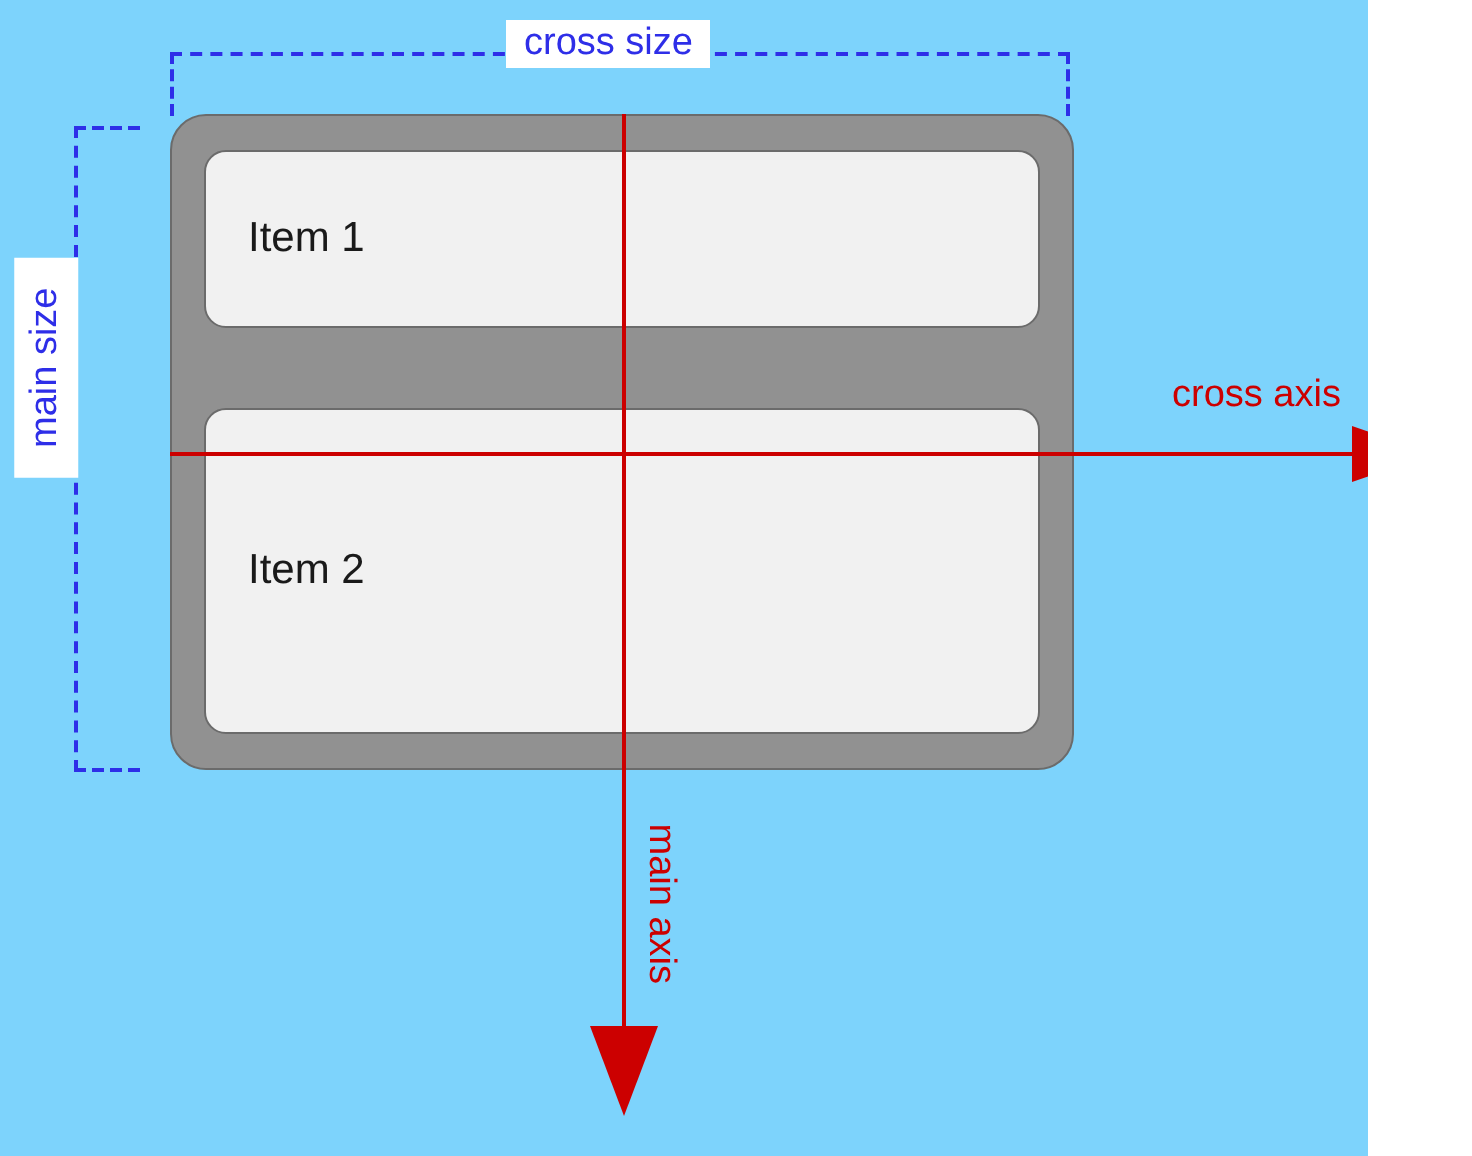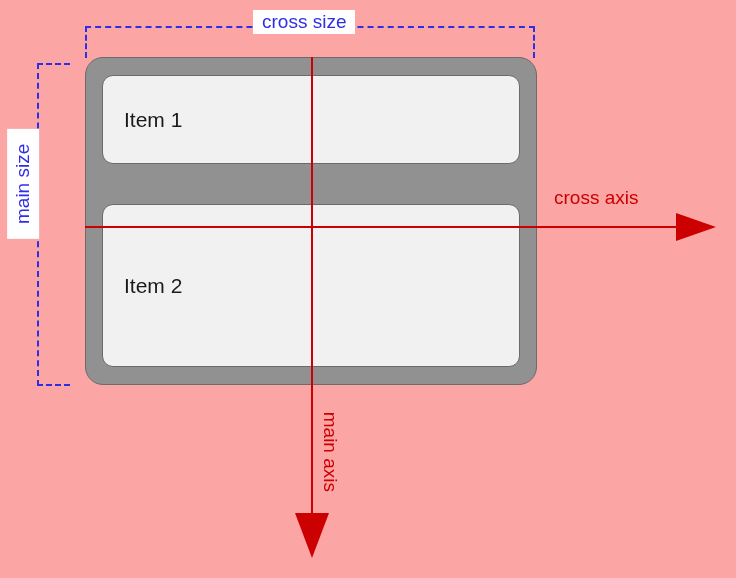--- a/index.html
+++ b/index.html
@@ -6,23 +6,23 @@
   html, body {
     margin: 0;
     padding: 0;
     background: #ffffff;
   }
   body {
     font-family: "Liberation Sans", sans-serif;
   }
   #diagram {
     position: relative;
-    width: 736px;
+    width: 684px;
     height: 578px;
-    background: #fca5a5;
+    background: #7dd3fc;
     overflow: hidden;
   }
 
   
   .flex-container {
     position: absolute;
     left: 85px;
     top: 57px;
     width: 452px;
     height: 328px;
@@ -126,21 +126,21 @@
     pointer-events: none;
   }
   .axis-label {
     position: absolute;
     font-size: 19px;
     color: #cc0000;
     white-space: nowrap;
     line-height: 1.25;
   }
   .cross-axis-label {
-    left: 554px;
+    left: 586px;
     top: 186px;
   }
   .main-axis-label {
     left: 282px;
     top: 440px;
     width: 96px;
     text-align: center;
     transform: rotate(90deg);
   }
 </style>

